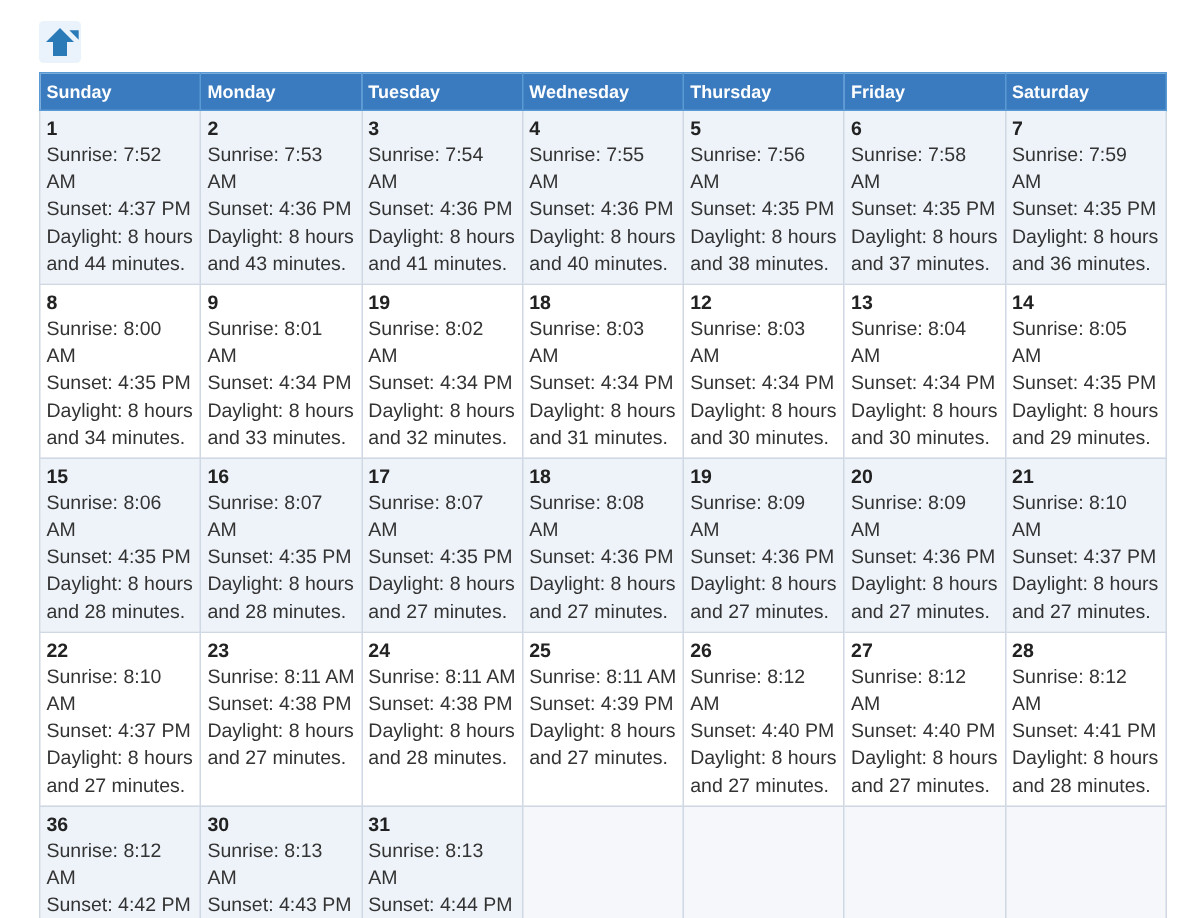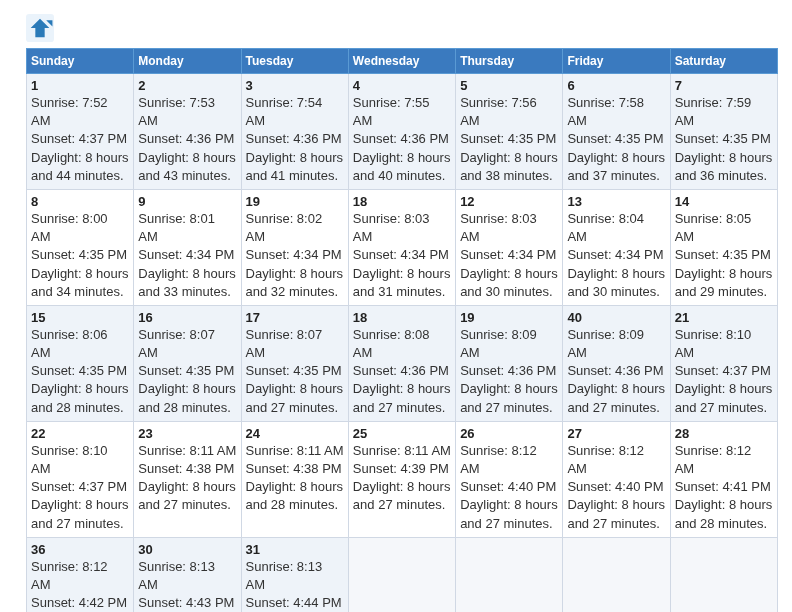--- a/index.html
+++ b/index.html
@@ -278,21 +278,21 @@
           </td>
           <td>
             <span class="day-num">19</span>
           <div class="day-content">
             Sunrise: 8:09 AM<br>
             Sunset: 4:36 PM<br>
             Daylight: 8 hours and 27 minutes.
           </div>
           </td>
           <td>
-            <span class="day-num">40</span>
+            <span class="day-num">20</span>
           <div class="day-content">
             Sunrise: 8:09 AM<br>
             Sunset: 4:36 PM<br>
             Daylight: 8 hours and 27 minutes.
           </div>
           </td>
           <td>
             <span class="day-num">21</span>
           <div class="day-content">
             Sunrise: 8:10 AM<br>

